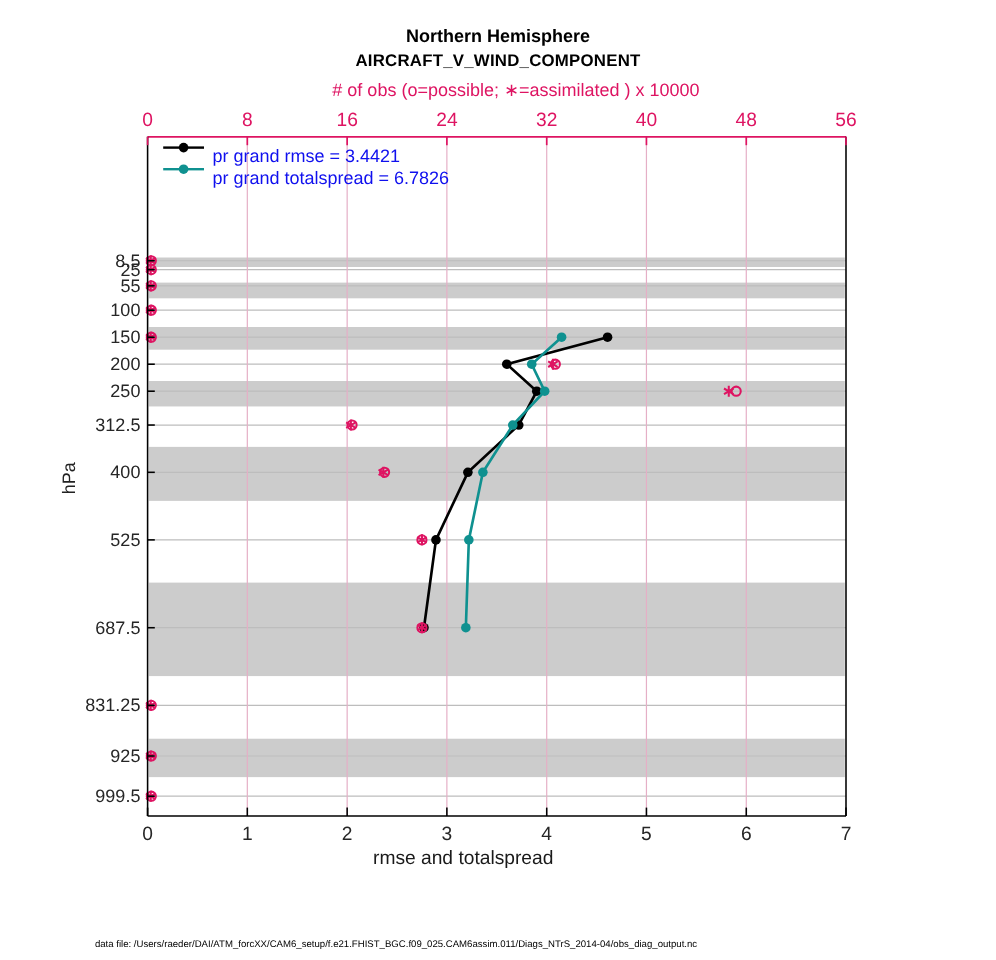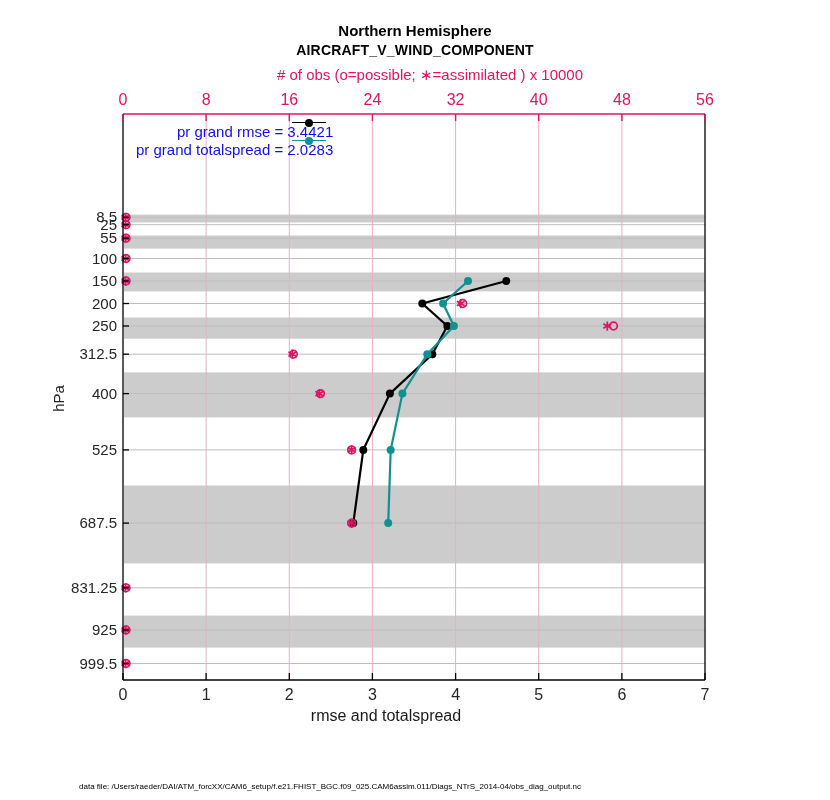--- a/index.html
+++ b/index.html
@@ -10,21 +10,21 @@
   }
   .title1{position:absolute;top:12px;left:0;width:830px;text-align:center;
     font-size:15px;font-weight:bold;color:#000;}
   .title2{position:absolute;top:32px;left:0;width:830px;text-align:center;
     font-size:14px;font-weight:bold;color:#000;letter-spacing:0.2px;}
   .obslabel{position:absolute;top:56px;left:16px;width:828px;text-align:center;
     font-size:15px;color:#DE1462;}
   .ylabel{position:absolute;left:38px;top:380px;width:40px;text-align:center;
     font-size:15px;color:#222;transform:rotate(-90deg);transform-origin:center;}
   .legend{position:absolute;left:136px;top:112px;}
-  .legend-row{display:flex;align-items:flex-end;height:18px;flex-direction:column;}
+  .legend-row{display:flex;align-items:flex-start;height:18px;}
   .sample{position:relative;width:34px;height:2.4px;margin-right:7px;display:inline-block;}
   .sample .dot{position:absolute;left:13px;top:-3px;width:8px;height:8px;border-radius:50%;}
   .legend-text{font-size:15px;color:#1010EE;white-space:nowrap;}
   .xlabel{position:absolute;top:697px;left:0;width:772px;text-align:center;
     font-size:16px;color:#1a1a1a;}
   .caption{position:absolute;top:719px;left:0;width:830px;text-align:center;
     font-size:16.5px;color:#1a1a1a;}
   .footnote{position:absolute;top:772px;left:0;width:660px;text-align:center;
     font-size:8px;color:#000;}
   svg{position:absolute;left:0;top:0;}
@@ -183,20 +183,20 @@
     <div class="legend-row">
       <span class="sample" style="background: rgb(0, 0, 0);">
           <span class="dot" style="background: rgb(0, 0, 0);"></span>
         </span>
       <span class="legend-text">pr grand rmse = 3.4421</span>
     </div>
     <div class="legend-row">
       <span class="sample" style="background: rgb(15, 145, 144);">
           <span class="dot" style="background: rgb(15, 145, 144);"></span>
         </span>
-      <span class="legend-text">pr grand totalspread = 2.0283</span>
+      <span class="legend-text">pr grand totalspread = 6.7826</span>
     </div>
   </div>
 
   <div class="xlabel">rmse and totalspread</div>
   <div class="footnote">data file: /Users/raeder/DAI/ATM_forcXX/CAM6_setup/f.e21.FHIST_BGC.f09_025.CAM6assim.011/Diags_NTrS_2014-04/obs_diag_output.nc</div>
 
 </div>
 
 </body></html>

